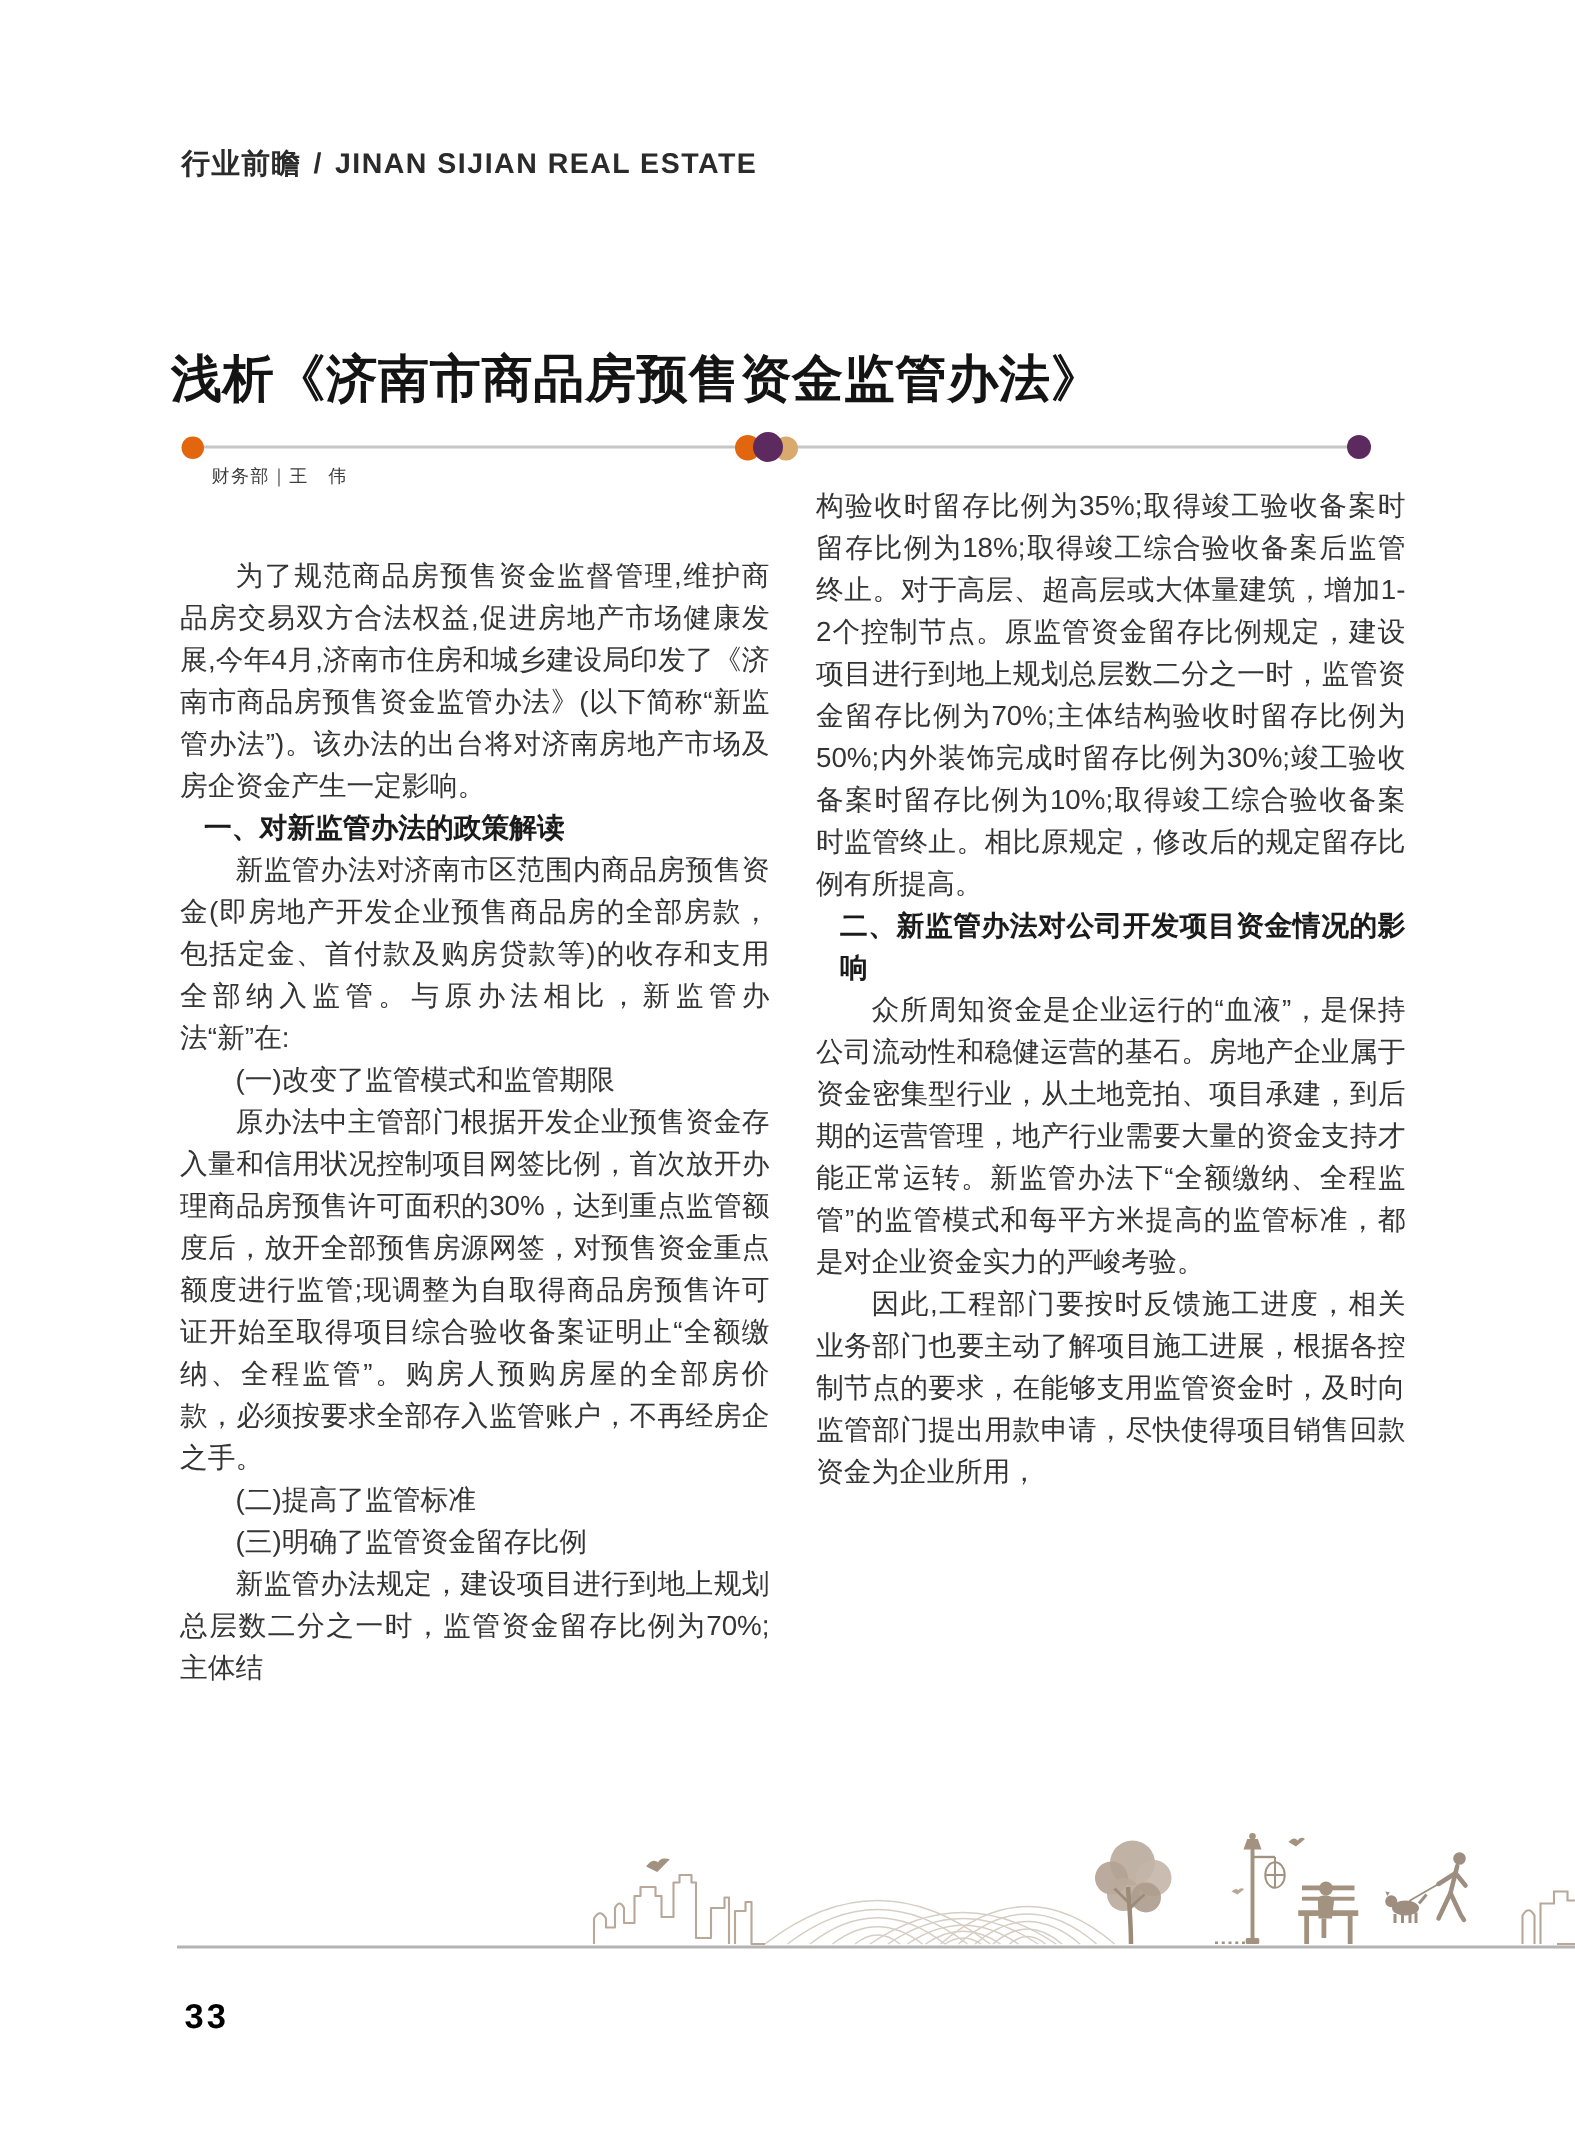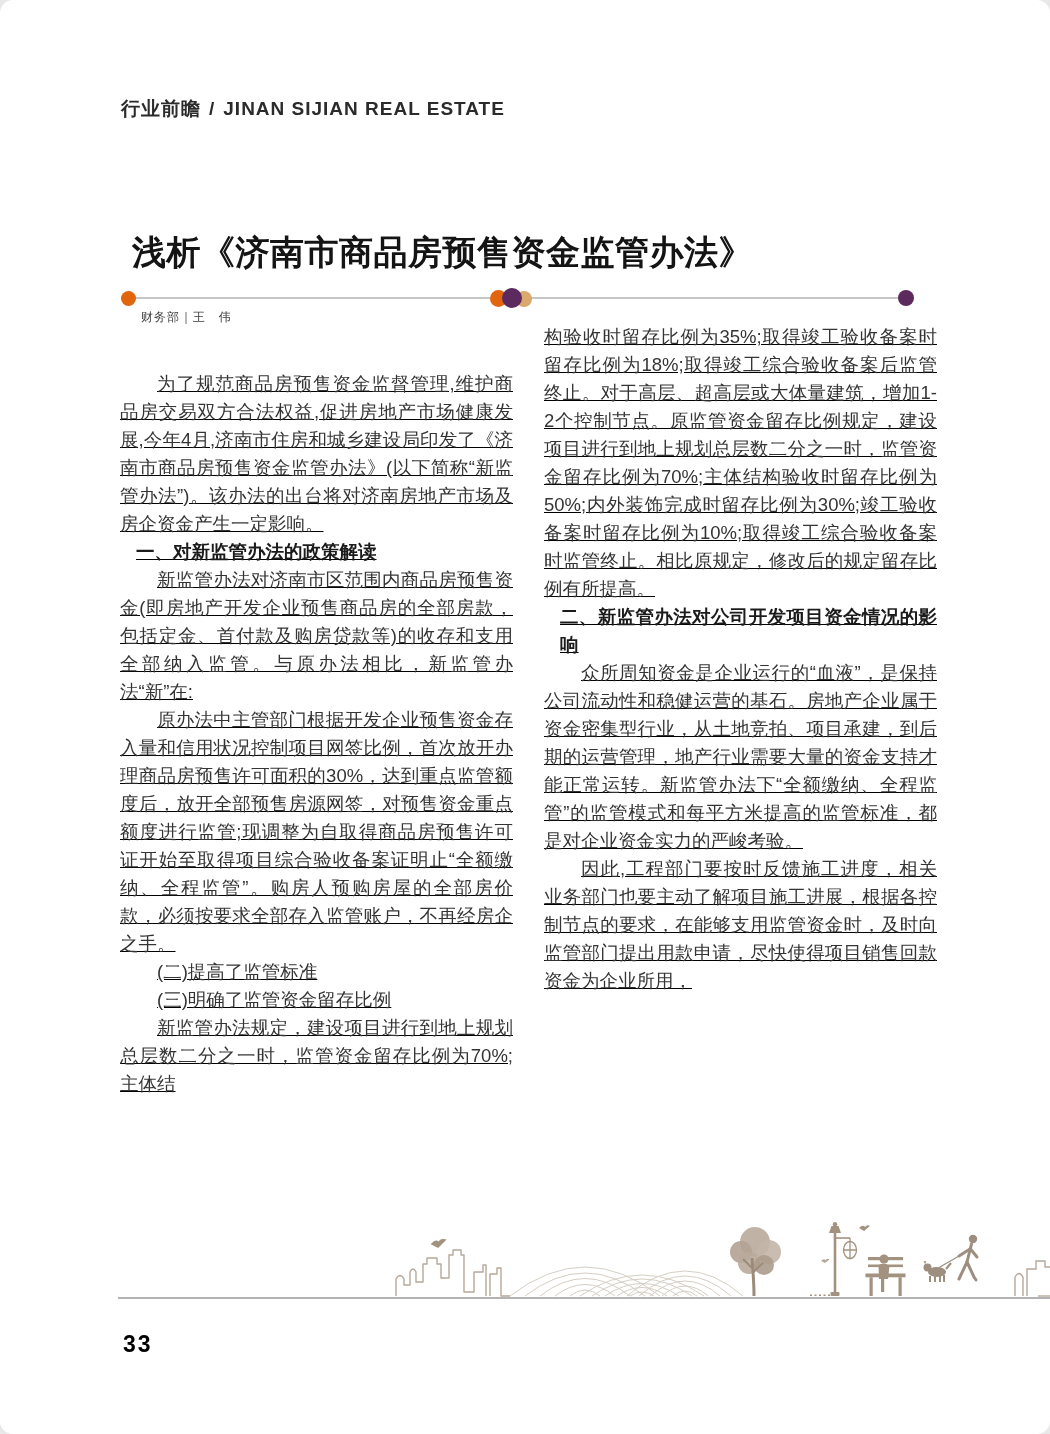--- a/index.html
+++ b/index.html
@@ -1,49 +1,48 @@
 <!DOCTYPE html>
 <html><head>
 <meta charset="utf-8">
 <style>
   * { margin:0; padding:0; box-sizing:border-box; }
   html,body { background:#e8e8e8; }
   .page {
     position:relative; width:1050px; height:1434px; margin:0 auto;
     background:#ffffff; overflow:hidden;
     font-family:"Liberation Sans","DejaVu Sans",sans-serif;
-    border-radius:13px;
   }
   .header-strip {
     position:absolute; left:121px; top:96px;
     font-size:19px; font-weight:bold; color:#2b2b2b; letter-spacing:1px;
     white-space:nowrap;
   }
   .header-strip .sep { margin:0 8px; }
   .article-title {
-    position:absolute; left:132px; top:230px;
+    position:absolute; left:114px; top:230px;
     font-family:"Liberation Serif","DejaVu Serif",serif;
     font-size:34px; font-weight:700; color:#141414; letter-spacing:0.5px;
     white-space:nowrap;
   }
   .divider { position:absolute; left:122px; top:288px; width:790px; height:20px; }
   .divider .rule {
     position:absolute; left:0; right:0; top:9px; height:2px; background:#c6c6c6;
   }
   .dot { position:absolute; border-radius:50%; }
   .dot.d-left   { left:-1px; top:3px;  width:15px; height:15px; background:#e2660d; }
   .dot.d-mid-o  { left:368px; top:2px; width:17px; height:17px; background:#e2660d; }
   .dot.d-mid-t  { left:394px; top:3px; width:16px; height:16px; background:#d9a96e; }
   .dot.d-mid-p  { left:380px; top:0px; width:20px; height:20px; background:#5c2a5e; z-index:2; }
   .dot.d-right  { right:-2px; top:2px; width:16px; height:16px; background:#5c2a5e; }
   .byline {
     position:absolute; left:141px; top:309px;
     font-size:12px; color:#3d3d3d; letter-spacing:1px;
   }
-  .col { position:absolute; width:393px;text-decoration:underline; }
+  .col { position:absolute; width:393px; }
   .col-left  { left:120px; top:370px; }
   .col-right { left:544px; top:323px; }
   .col p {
     font-size:18.5px; line-height:28px; color:#343434;
     text-align:justify; text-indent:2em;
   }
   .col p.noindent { text-indent:0; }
   .col p.h-section { font-weight:bold; color:#1b1b1b; text-indent:0;margin-left:16px; }
   .footer-rule {
     position:absolute; left:118px; top:1297px; width:932px; height:2px; background:#b3b3b3;
@@ -75,20 +74,21 @@
   </div>
 
   <div class="byline">
     <span>财务部</span><span>｜</span><span>王　伟</span>
   </div>
 
   <div class="col col-left">
     <p class="para">为了规范商品房预售资金监督管理,维护商品房交易双方合法权益,促进房地产市场健康发展,今年4月,济南市住房和城乡建设局印发了《济南市商品房预售资金监管办法》(以下简称“新监管办法”)。该办法的出台将对济南房地产市场及房企资金产生一定影响。</p>
     <p class="h-section">一、对新监管办法的政策解读</p>
     <p class="para">新监管办法对济南市区范围内商品房预售资金(即房地产开发企业预售商品房的全部房款，包括定金、首付款及购房贷款等)的收存和支用全部纳入监管。与原办法相比，新监管办法“新”在:</p>
+    <p class="sub">(一)改变了监管模式和监管期限</p>
     <p class="para">原办法中主管部门根据开发企业预售资金存入量和信用状况控制项目网签比例，首次放开办理商品房预售许可面积的30%，达到重点监管额度后，放开全部预售房源网签，对预售资金重点额度进行监管;现调整为自取得商品房预售许可证开始至取得项目综合验收备案证明止“全额缴纳、全程监管”。购房人预购房屋的全部房价款，必须按要求全部存入监管账户，不再经房企之手。</p>
     <p class="sub">(二)提高了监管标准</p>
     <p class="sub">(三)明确了监管资金留存比例</p>
     <p class="para">新监管办法规定，建设项目进行到地上规划总层数二分之一时，监管资金留存比例为70%;主体结</p>
   </div>
 
   <div class="col col-right">
     <p class="para noindent">构验收时留存比例为35%;取得竣工验收备案时留存比例为18%;取得竣工综合验收备案后监管终止。对于高层、超高层或大体量建筑，增加1-2个控制节点。原监管资金留存比例规定，建设项目进行到地上规划总层数二分之一时，监管资金留存比例为70%;主体结构验收时留存比例为50%;内外装饰完成时留存比例为30%;竣工验收备案时留存比例为10%;取得竣工综合验收备案时监管终止。相比原规定，修改后的规定留存比例有所提高。</p>
     <p class="h-section">二、新监管办法对公司开发项目资金情况的影响</p>
     <p class="para">众所周知资金是企业运行的“血液”，是保持公司流动性和稳健运营的基石。房地产企业属于资金密集型行业，从土地竞拍、项目承建，到后期的运营管理，地产行业需要大量的资金支持才能正常运转。新监管办法下“全额缴纳、全程监管”的监管模式和每平方米提高的监管标准，都是对企业资金实力的严峻考验。</p>

